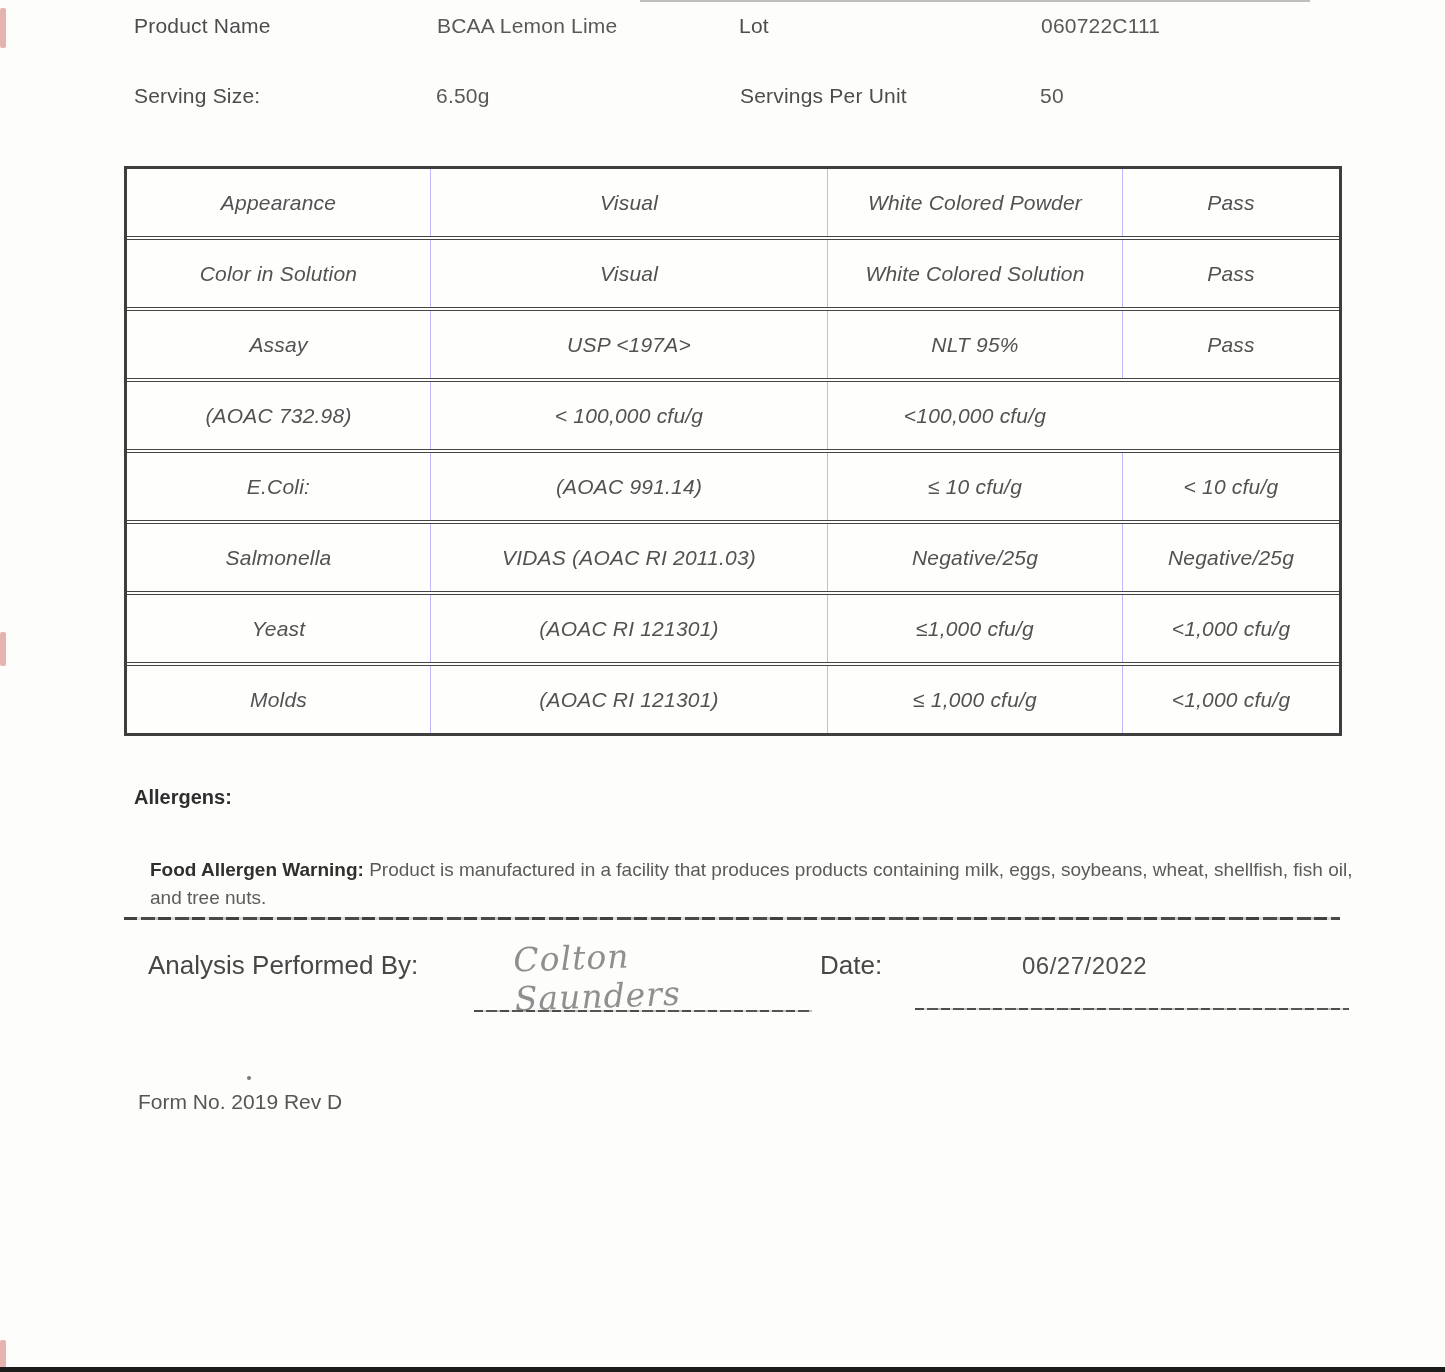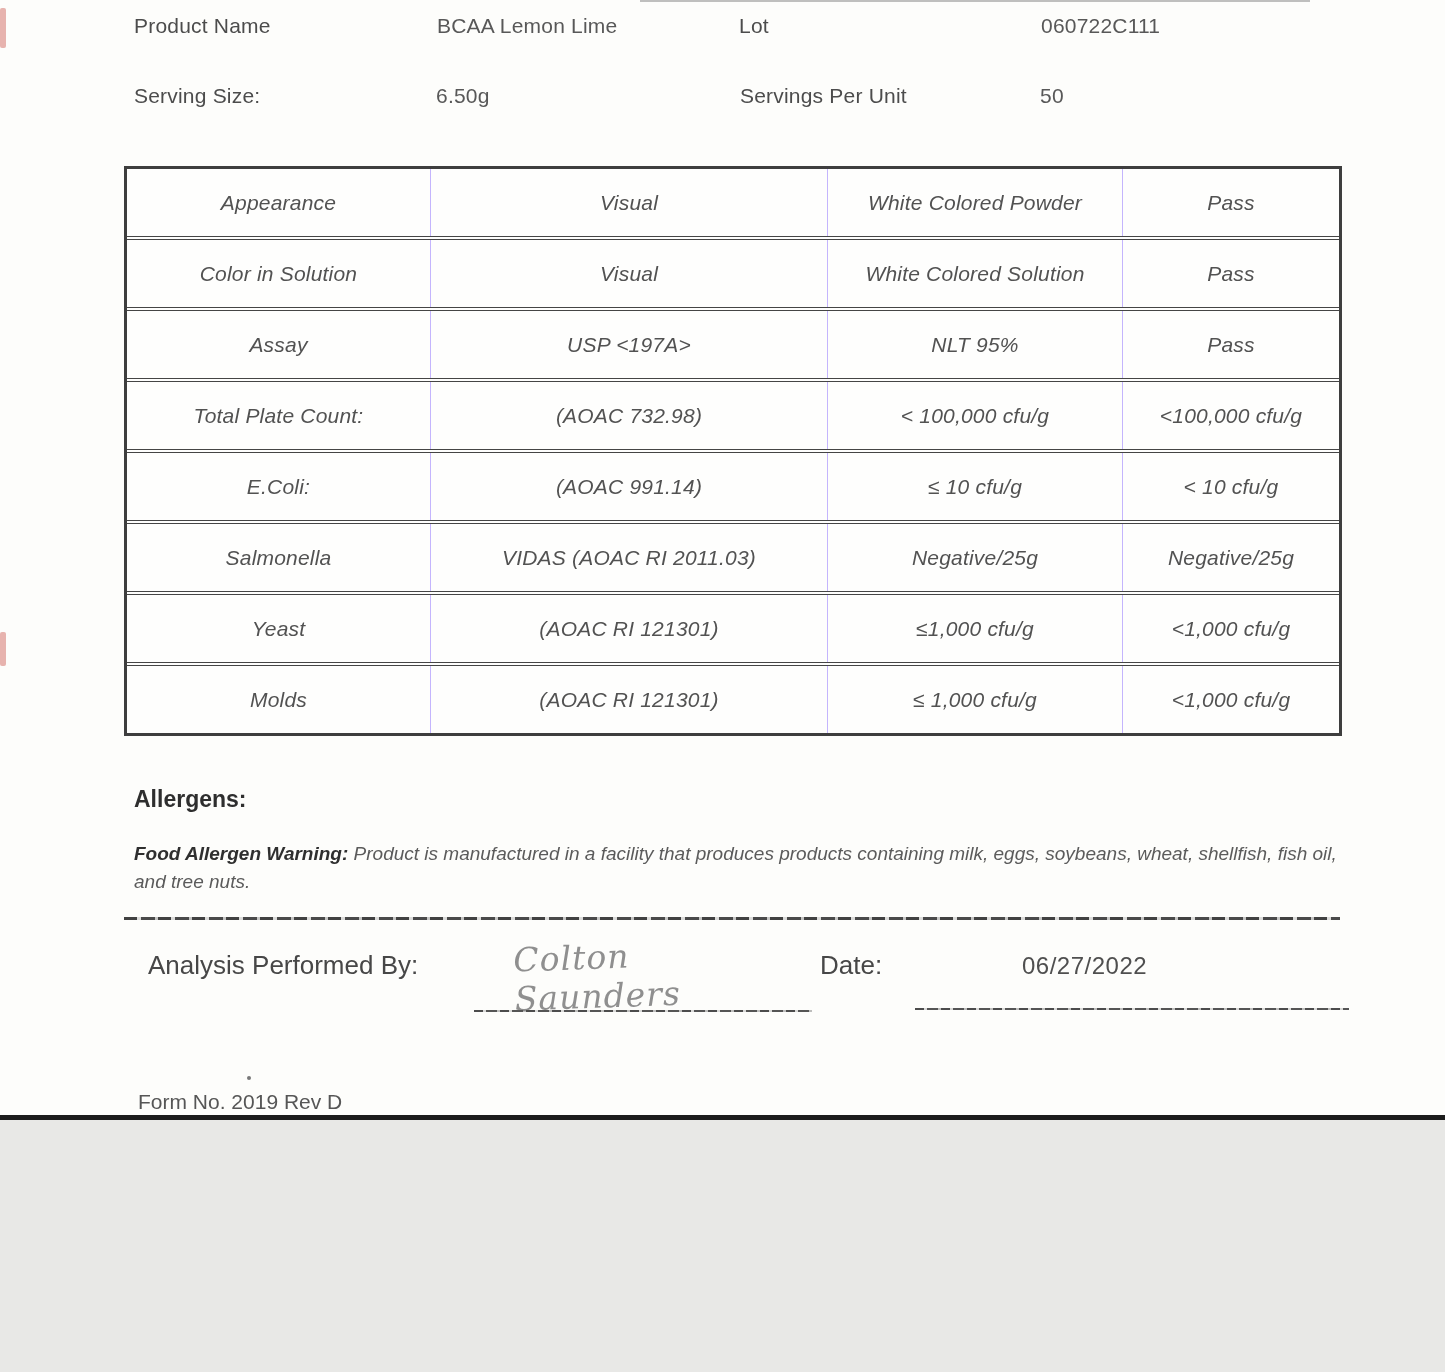--- a/index.html
+++ b/index.html
@@ -1,18 +1,18 @@
 <!DOCTYPE html>
 <html><head>
 <meta charset="utf-8">
 <style>
   html,body{margin:0;padding:0;background:#e8e8e6;}
   #page{
     position:relative;
-    width:1445px;height:1120px;
+    width:1445px;height:1372px;
     background:#fdfdfb;
     font-family:"Liberation Sans", sans-serif;
     overflow:hidden;
     box-shadow:0 0 6px rgba(0,0,0,.2);
   }
   .pos{position:absolute;}
   
   .meta-label{font-size:21px;color:#4c4c4c;letter-spacing:.2px;}
   .meta-value{font-size:21px;color:#585858;letter-spacing:.2px;}
   
@@ -28,21 +28,21 @@
   .th{font-size:22px;font-weight:bold;color:#353535;text-align:center;text-shadow:0 0 1px rgba(60,60,60,.25);}
   .tbody{border:3px solid #3e3e3e;background:#fefefd;font-style:italic;}
   .tr{display:grid;grid-template-columns:303px 397px 295px auto;height:67px;}
   .tr + .tr{border-top:4px double #454545;}
   .td{
     display:flex;align-items:center;justify-content:center;
     font-size:21px;color:#525252;letter-spacing:.2px;text-align:center;
   }
   .td + .td{border-left:1px solid #c4b5fd;}
   
-  #allergens-heading{left:134px;top:786px;font-size:23px;font-weight:bold;color:#2e2e2e;}
+  #allergens-heading{left:134px;top:786px;font-size:20px;font-weight:bold;color:#2e2e2e;}
   #allergen-warning{left:134px;top:840px;width:1210px;font-size:19px;line-height:28px;color:#5b5b5b;}
   #allergen-warning b{color:#2f2f2f;}
   
   .dashline{
     height:3px;
     background:repeating-linear-gradient(90deg,#414141 0 13px, rgba(65,65,65,.18) 13px 17px, #4a4a4a 17px 31px, rgba(65,65,65,.3) 31px 34px);
   }
   .thinline{
     height:2px;
     background:repeating-linear-gradient(90deg,#4c4c4c 0 9px, rgba(70,70,70,.2) 9px 12px, #555 12px 23px, rgba(70,70,70,.35) 23px 26px);
@@ -93,21 +93,20 @@
         <div class="td">White Colored Solution</div>
         <div class="td">Pass</div>
       </div>
       <div class="tr">
         <div class="td">Assay</div>
         <div class="td">USP &lt;197A&gt;</div>
         <div class="td">NLT 95%</div>
         <div class="td">Pass</div>
       </div>
       <div class="tr">
-        <div class="td">Total Plate Count:</div>
         <div class="td">(AOAC 732.98)</div>
         <div class="td">&lt; 100,000 cfu/g</div>
         <div class="td">&lt;100,000 cfu/g</div>
       </div>
       <div class="tr">
         <div class="td">E.Coli:</div>
         <div class="td">(AOAC 991.14)</div>
         <div class="td">≤ 10 cfu/g</div>
         <div class="td">&lt; 10 cfu/g</div>
       </div>
@@ -126,21 +125,21 @@
       <div class="tr">
         <div class="td">Molds</div>
         <div class="td">(AOAC RI 121301)</div>
         <div class="td">≤ 1,000 cfu/g</div>
         <div class="td">&lt;1,000 cfu/g</div>
       </div>
     </div>
   </div>
 
   <div class="pos" id="allergens-heading">Allergens:</div>
-  <p class="pos" id="allergen-warning" style="margin:0;font-style:italic;"><b>Food Allergen Warning:</b><span> Product is manufactured in a facility that produces products containing milk, eggs, soybeans, wheat, shellfish, fish oil, and tree nuts.</span></p>
+  <p class="pos" id="allergen-warning" style="margin:16px;"><b>Food Allergen Warning:</b><span> Product is manufactured in a facility that produces products containing milk, eggs, soybeans, wheat, shellfish, fish oil, and tree nuts.</span></p>
 
   <div class="pos dashline" style="left:124px;top:917px;width:1216px;"></div>
 
   <span class="pos" id="performed-by-label">Analysis Performed By:</span>
   <span class="pos" id="signature">Colton Saunders</span>
   <div class="pos thinline" style="left:474px;top:1010px;width:338px;"></div>
   <span class="pos" id="date-label">Date:</span>
   <span class="pos" id="date-value">06/27/2022</span>
   <div class="pos thinline" style="left:915px;top:1008px;width:434px;"></div>
 

